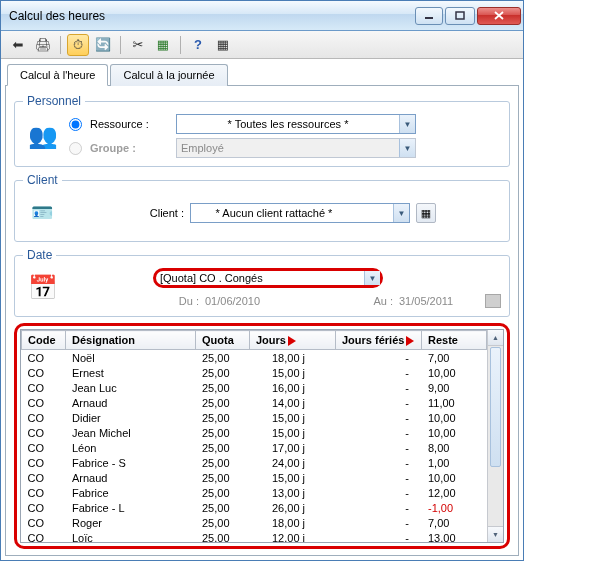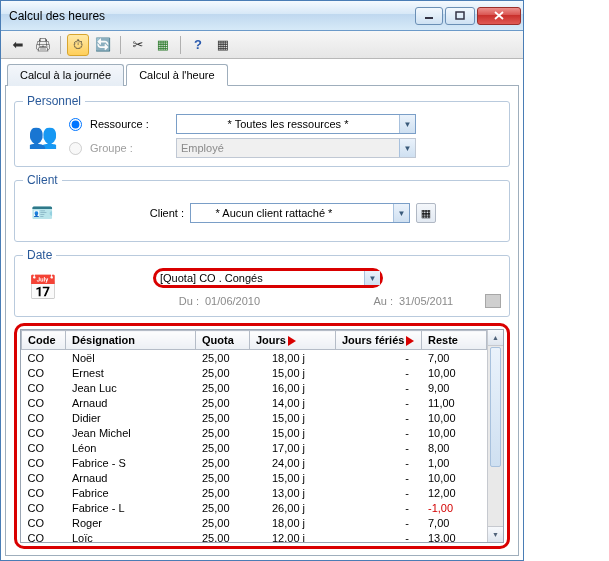--- a/index.html
+++ b/index.html
@@ -153,21 +153,21 @@
   .fldrow {
     display: flex;
     align-items: center;
     gap: 6px;
   }
   .fldrow input[type="radio"] { margin-right: 2px; }
   .fldlabel {
     width: 80px;
     color: #000;
   }
-  .fldlabel.disabled, .radio-off { color: #9e9e9e; }
+  .fldlabel.disabled, .radio-off { color: #9e9e9e; font-weight: bold; }
   .combo {
     flex: 1;
     max-width: 240px;
     height: 20px;
     display: flex;
     align-items: center;
     border: 1px solid #7a9ec7;
     background: #fff;
     font-size: 11px;
   }
@@ -312,22 +312,22 @@
     <div class="tbtn">🔄</div>
     <div class="tsep"></div>
     <div class="tbtn">✂</div>
     <div class="tbtn" style="color:#2a7a2a;">▦</div>
     <div class="tsep"></div>
     <div class="tbtn" style="color:#2a5aae;font-weight:bold;">?</div>
     <div class="tbtn">▦</div>
   </div>
 
   <div class="tabstrip">
+    <div class="tab active">Calcul à l'heure</div>
     <div class="tab">Calcul à la journée</div>
-    <div class="tab active">Calcul à l'heure</div>
   </div>
 
   <div class="tabpage">
 
     <fieldset>
       <legend>Personnel</legend>
       <div class="grp-row">
         <div class="grp-icon">👥</div>
         <div class="grp-fields">
           <div class="fldrow">

